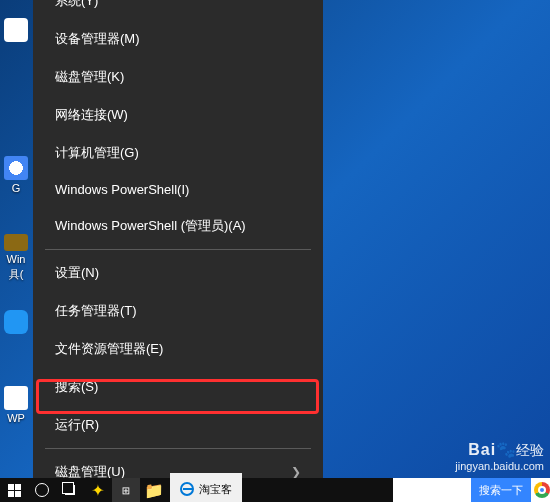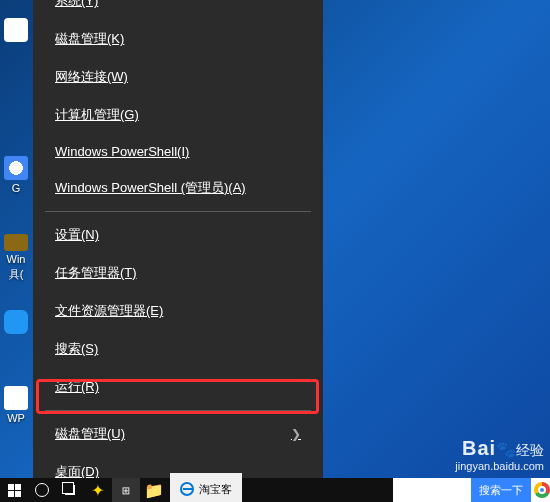--- a/index.html
+++ b/index.html
@@ -16,21 +16,20 @@
       display: flex; flex-direction: column; align-items: center;
       font-size: 10px; color: #fff;
     }
     .desk-icon .ibox { width: 24px; height: 24px; border-radius: 3px; }
     .desk-label { color: #fff; font-size: 11px; margin-top: 2px; text-shadow: 0 1px 2px rgba(0,0,0,0.8); white-space: nowrap; }
     
     .winx-menu {
       position: absolute; left: 33px; top: 0; width: 290px; height: 478px;
       background: #2b2b2b; color: #fff;
       padding: 0;
-      text-decoration: underline;
     }
     .menu-item {
       padding: 10px 22px; font-size: 13px; color: #ffffff;
       display: flex; align-items: center; justify-content: space-between;
       cursor: pointer;
     }
     .menu-sep { height: 1px; background: #5a5a5a; margin: 4px 12px; }
     .highlight-box {
       position: absolute; left: 36px; top: 379px; width: 283px; height: 35px;
       border: 3px solid #ff3030; border-radius: 4px; pointer-events: none;
@@ -67,21 +66,21 @@
       padding: 0 8px; height: 24px; border: none; cursor: pointer;
     }
     .chrome-dot { width: 16px; height: 16px; border-radius: 50%; background: conic-gradient(#ea4335 0 120deg,#34a853 120deg 240deg,#fbbc05 240deg 360deg); position: relative; margin-left: 3px;}
     .chrome-dot::after{content:"";position:absolute;inset:4px;background:#4285f4;border-radius:50%;border:2px solid #fff;}
     
     .watermark {
       position: absolute; right: 6px; bottom: 30px;
       color: rgba(255,255,255,0.9); text-align: right;
       font-size: 11px; font-family: Arial, sans-serif;
     }
-    .watermark .brand { font-size: 20px; font-weight: bold; letter-spacing: 1px; text-align: center; }
+    .watermark .brand { font-size: 16px; font-weight: bold; letter-spacing: 1px; text-align: center; }
     .watermark .cn { font-size: 14px; }
     .circ-icon{width:14px;height:14px;border:1.5px solid #fff;border-radius:50%;}
     .task-icon{width:10px;height:10px;border:1.5px solid #fff;position:relative;}
     .task-icon::before{content:"";position:absolute;left:-4px;top:-4px;width:10px;height:10px;border:1.5px solid #fff;background:#101010;}
   </style>
 </head>
 <body>
 
 <div class="desktop-icons">
   <div class="desk-icon" style="margin-top:18px">
@@ -101,20 +100,23 @@
   </div>
   <div class="desk-icon">
     <div class="ibox" style="background:#fff"></div>
     <span class="desk-label">WP</span>
   </div>
 </div>
 
 <div class="winx-menu">
   <div class="menu-item" style="padding-top:0;margin-top:-8px">
       <span>系统(Y)</span>
+    </div>
+  <div class="menu-item">
+      <span>设备管理器(M)</span>
     </div>
   <div class="menu-item">
       <span>磁盘管理(K)</span>
     </div>
   <div class="menu-item">
       <span>网络连接(W)</span>
     </div>
   <div class="menu-item">
       <span>计算机管理(G)</span>
     </div>

